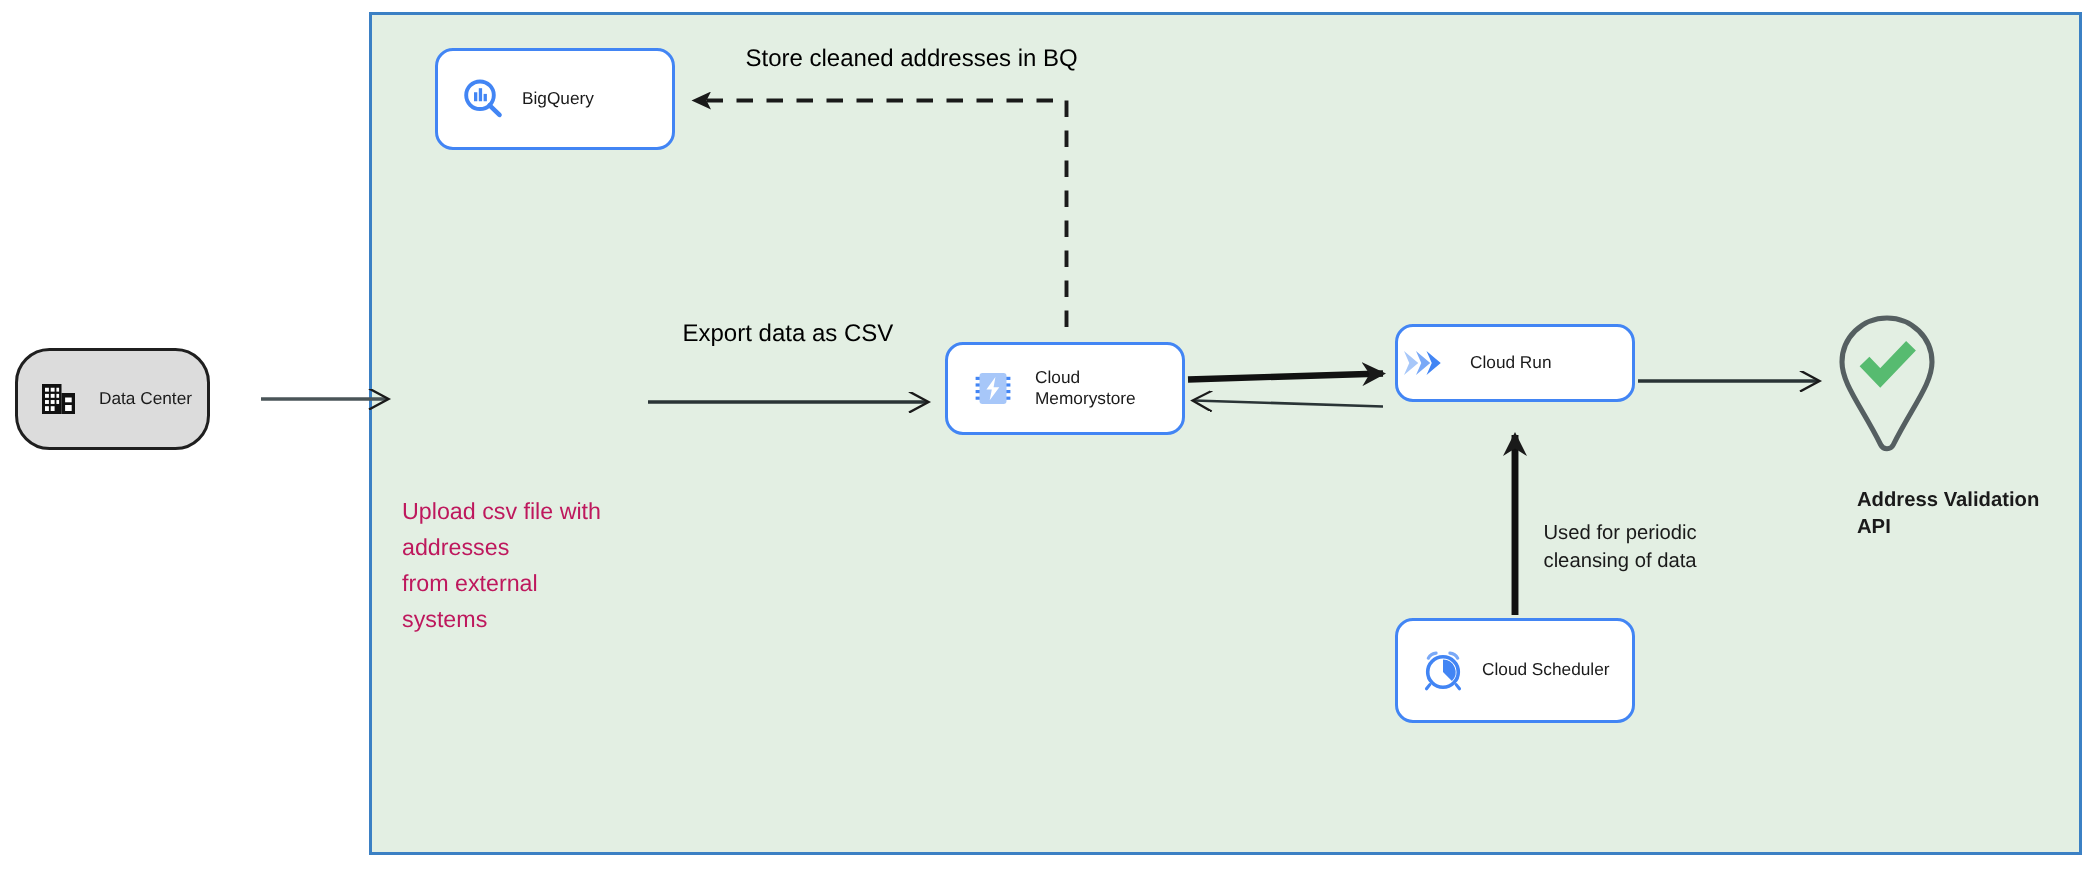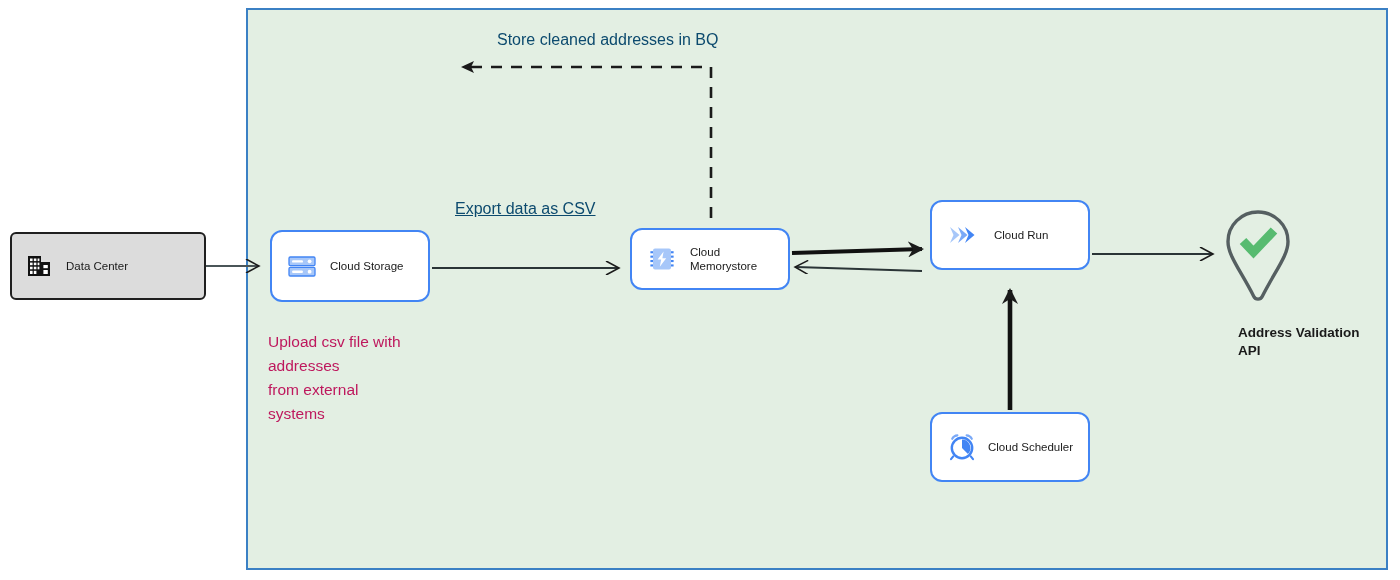--- a/index.html
+++ b/index.html
@@ -59,39 +59,39 @@
     color: #1a1a1a;
     line-height: 1.22;
     white-space: pre-line;
   }
 
   
   .datacenter {
     position: absolute;
     left: 10px;
     top: 232px;
-    width: 196px;
+    width: 130px;
     height: 68px;
     box-sizing: border-box;
     display: flex;
     align-items: center;
     background: #dcdcdc;
     border: 2px solid #1f1f1f;
-    border-radius: 6px;
+    border-radius: 23px;
   }
   .datacenter .node-label {
     font-size: 11.5px;
     color: #1a1a1a;
   }
 
   
   #node-bigquery    { left: 290px; top: 32px;  width: 160px; height: 68px; padding-left: 14px; }
   #node-storage     { left: 270px; top: 230px; width: 160px; height: 72px; padding-left: 14px; }
   #node-memorystore { left: 630px; top: 228px; width: 160px; height: 62px; padding-left: 14px; }
-  #node-run         { left: 930px; top: 200px; width: 160px; height: 70px; padding-left: 14px; }
+  #node-run         { left: 930px; top: 216px; width: 160px; height: 52px; }
   #node-scheduler   { left: 930px; top: 412px; width: 160px; height: 70px; padding-left: 14px; }
 
   #node-bigquery .node-label    { margin-left: 10px; }
   #node-storage .node-label     { margin-left: 12px; }
   #node-memorystore .node-label { margin-left: 12px; }
   #node-run .node-label         { margin-left: 12px; }
   #node-scheduler .node-label   { margin-left: 10px; }
 
   
   .api-marker {
@@ -117,35 +117,35 @@
   .caption {
     position: absolute;
     font-size: 15.5px;
     color: #be185d;
     line-height: 1.55;
     white-space: pre-line;
   }
   .edge-label {
     position: absolute;
     font-size: 16px;
-    color: #0c4a6e;
+    color: #000000;
     white-space: nowrap;
   }
   .small-caption {
     position: absolute;
     font-size: 13.5px;
     color: #1a1a1a;
     line-height: 1.38;
     white-space: pre-line;
   }
 
   #caption-upload  { left: 268px; top: 330px; width: 220px; }
   #caption-parse   { left: 610px; top: 330px; width: 250px; }
   #caption-sched   { left: 1029px; top: 346px; width: 160px; }
-  #label-export    { left: 455px; top: 200px; text-decoration: underline; }
+  #label-export    { left: 455px; top: 214px; }
   #label-store-bq  { left: 497px; top: 31px; }
 </style>
 </head>
 <body>
 
 <div id="canvas">
 
   <div class="group-box"></div>
 
   <svg id="edge-layer" viewBox="0 0 1400 580" xmlns="http://www.w3.org/2000/svg">
@@ -211,36 +211,35 @@
           <rect x="4" y="17.8" width="2.6" height="3.2"></rect>
           <rect x="7.8" y="17.8" width="2.6" height="3.2"></rect>
           <rect x="17.4" y="12" width="4.4" height="3.2"></rect>
           <rect x="17.4" y="17" width="4.4" height="4"></rect>
         </g>
       </svg>
     </span>
     <span class="node-label" style="margin-left:14px;">Data Center</span>
   </div>
 
-
-  <div class="node" id="node-storage">
+  <div class="node" id="node-bigquery">
     <span class="icon" style="width:32px;height:32px;">
       <svg width="32" height="32" viewBox="0 0 32 32" xmlns="http://www.w3.org/2000/svg">
-        <rect x="3" y="7" width="26" height="8.6" rx="1.3" fill="#a7c7f9"></rect>
-        <rect x="3" y="17.4" width="26" height="8.6" rx="1.3" fill="#a7c7f9"></rect>
-        <rect x="6" y="10.2" width="11" height="2.4" rx="1.2" fill="#ffffff"></rect>
-        <rect x="6" y="20.6" width="11" height="2.4" rx="1.2" fill="#ffffff"></rect>
-        <circle cx="23.6" cy="11.3" r="1.9" fill="#ffffff"></circle>
-        <circle cx="23.6" cy="21.7" r="1.9" fill="#ffffff"></circle>
-        <rect x="3" y="7" width="26" height="8.6" rx="1.3" fill="none" stroke="#4285f4" stroke-width="1.3"></rect>
-        <rect x="3" y="17.4" width="26" height="8.6" rx="1.3" fill="none" stroke="#4285f4" stroke-width="1.3"></rect>
-      </svg>
-    </span>
-    <span class="node-label">Cloud Storage</span>
-  </div>
+        <circle cx="14" cy="13.5" r="9.2" fill="none" stroke="#4285f4" stroke-width="2.6"></circle>
+        <g fill="#4285f4">
+          <rect x="10" y="11.5" width="2.2" height="6"></rect>
+          <rect x="13.2" y="8.8" width="2.2" height="8.7"></rect>
+          <rect x="16.4" y="12.6" width="2.2" height="4.9"></rect>
+        </g>
+        <line x1="20.4" y1="20.2" x2="27" y2="26.6" stroke="#4285f4" stroke-width="3.1" stroke-linecap="round"></line>
+      </svg>
+    </span>
+    <span class="node-label">BigQuery</span>
+  </div>
+
 
   <div class="node" id="node-memorystore">
     <span class="icon" style="width:32px;height:32px;">
       <svg width="32" height="32" viewBox="0 0 32 32" xmlns="http://www.w3.org/2000/svg">
         <g fill="#4285f4">
           <rect x="4.4" y="8.2" width="3.2" height="2.1"></rect>
           <rect x="4.4" y="12.6" width="3.2" height="2.1"></rect>
           <rect x="4.4" y="17" width="3.2" height="2.1"></rect>
           <rect x="4.4" y="21.4" width="3.2" height="2.1"></rect>
           <rect x="24.4" y="8.2" width="3.2" height="2.1"></rect>
@@ -290,14 +289,16 @@
   <div class="api-caption">Address Validation
 API</div>
 
   <div class="edge-label" id="label-store-bq">Store cleaned addresses in BQ</div>
   <div class="edge-label" id="label-export">Export data as CSV</div>
 
   <div class="caption" id="caption-upload">Upload csv file with
 addresses
 from external
 systems</div>
+  <div class="small-caption" id="caption-sched">Used for periodic
+cleansing of data</div>
 
 </div>
 
 </body></html>

